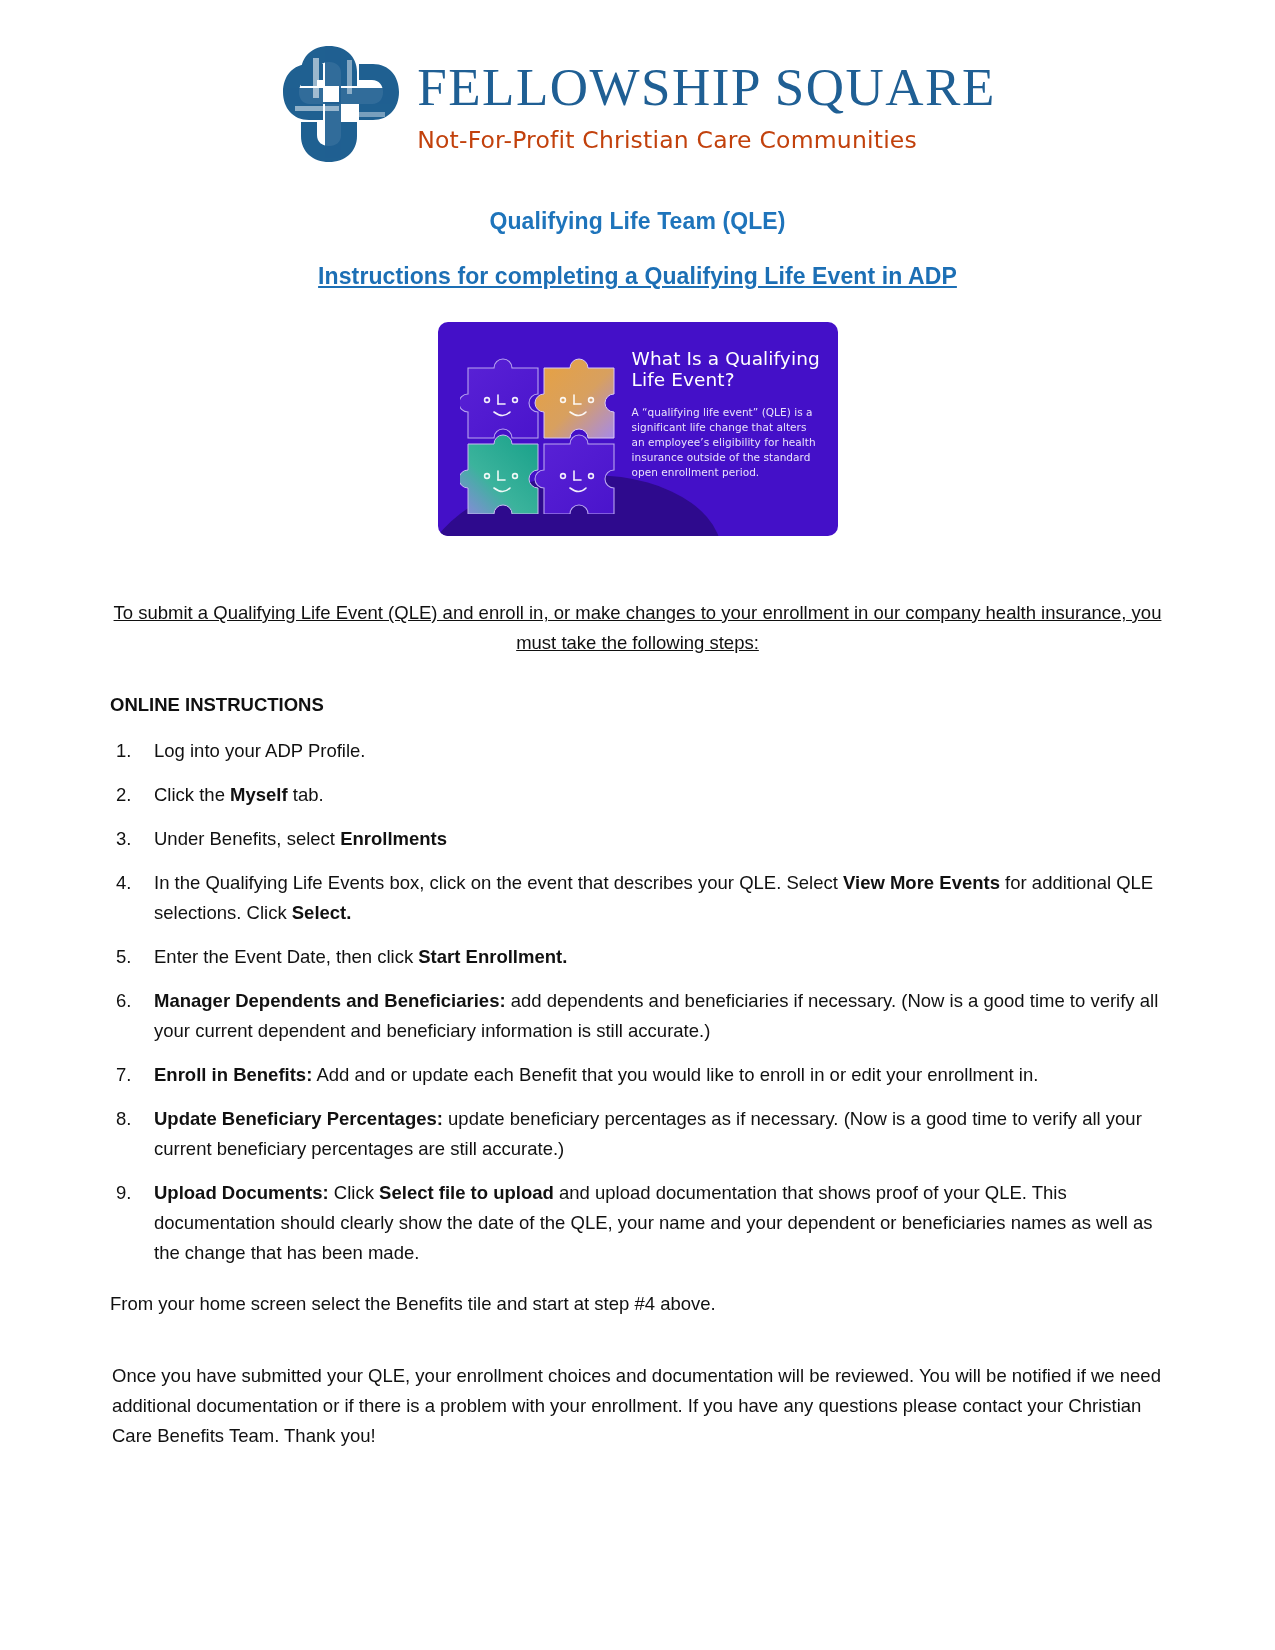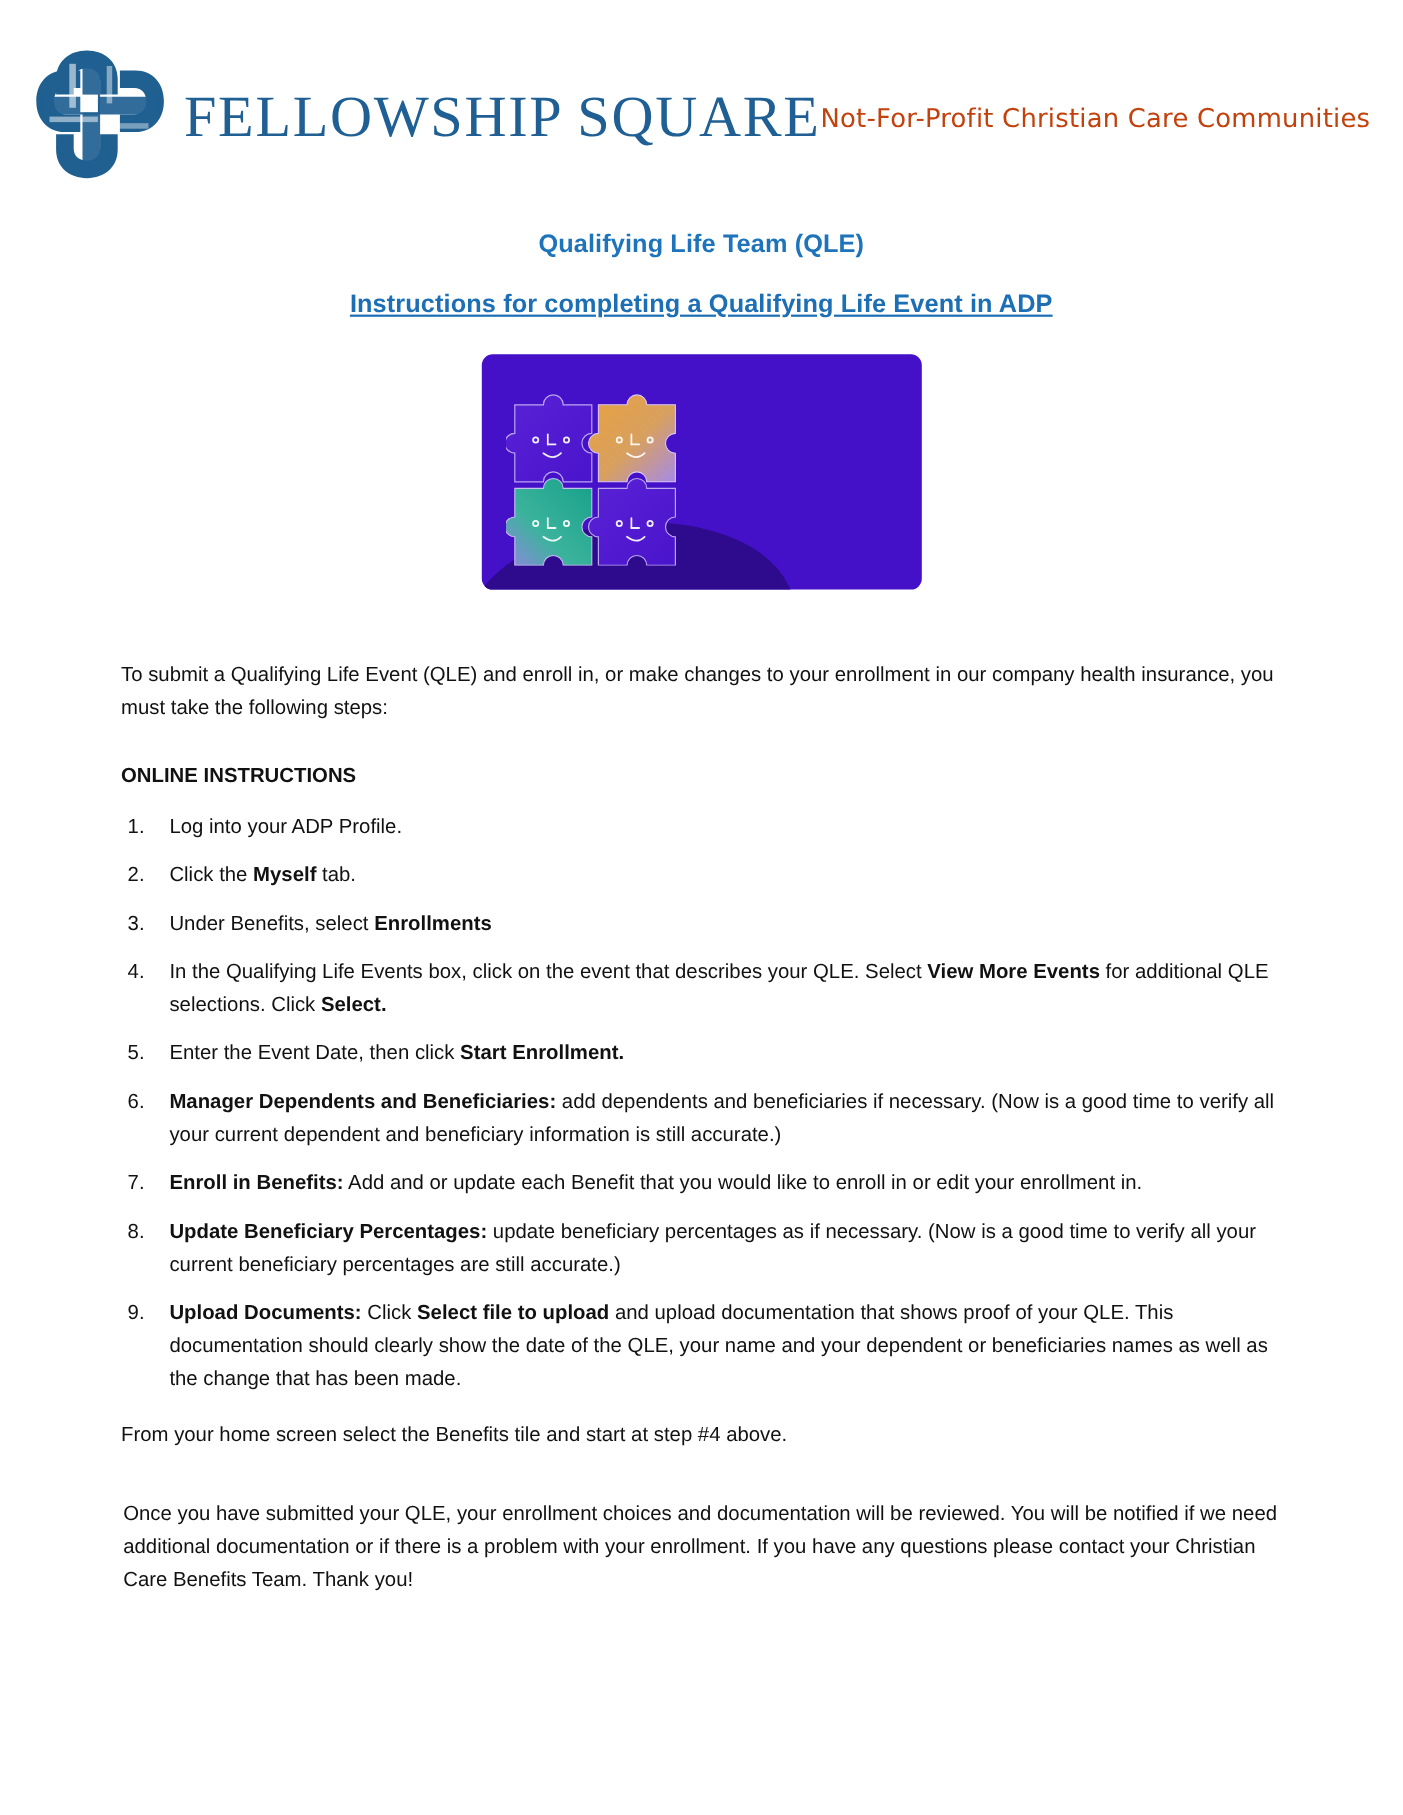--- a/index.html
+++ b/index.html
@@ -32,20 +32,21 @@
     gap: 14px;
   }
   .logo-mark {
     width: 124px;
     height: 124px;
     flex: 0 0 124px;
     position: relative;
   }
   .logo-text {
     display: flex;
+    flex-direction: column;
     justify-content: flex-end;
     padding-top: 6px;
   }
   .logo-wordmark {
     font-family: "Liberation Serif", serif;
     font-size: 53px;
     letter-spacing: 1.5px;
     color: #1f5f94;
     line-height: 1.0;
     white-space: nowrap;
@@ -145,21 +146,22 @@
   
   .content {
     padding: 0 110px 0 110px;
     margin-top: 62px;
     font-size: 18.5px;
     line-height: 1.62;
     color: #111111;
   }
   .content p.intro {
     margin: 0 0 0 0;
-    text-align: left;
+    text-align: center;
+    text-decoration: underline;
   }
   .section-head {
     font-weight: bold;
     font-size: 18.5px;
     margin-top: 32px;
     margin-bottom: 0;
   }
   ol.steps {
     list-style: none;
     counter-reset: step;
@@ -279,20 +281,24 @@
               <circle cx="55" cy="122" r="2.4"></circle>
             <path d="M34 134 q9 7 16 0"></path>
             <circle cx="103" cy="122" r="2.4"></circle>
               <path d="M114 117 v9"></path>
               <path d="M114 126 h7"></path>
               <circle cx="131" cy="122" r="2.4"></circle>
             <path d="M110 134 q9 7 16 0"></path>
           </g>
         </svg>
       </div>
+      <div class="copy">
+        <h3>What Is a Qualifying Life Event?</h3>
+        <p>A “qualifying life event” (QLE) is a significant life change that alters an employee’s eligibility for health insurance outside of the standard open enrollment period.</p>
+      </div>
     </div>
   </div>
 
   <div class="content">
 
     <p class="intro">To submit a Qualifying Life Event (QLE) and enroll in, or make changes to your enrollment in our company health insurance, you must take the following steps:</p>
 
     <div class="section-head">ONLINE INSTRUCTIONS</div>
 
     <ol class="steps" id="steps-list">

